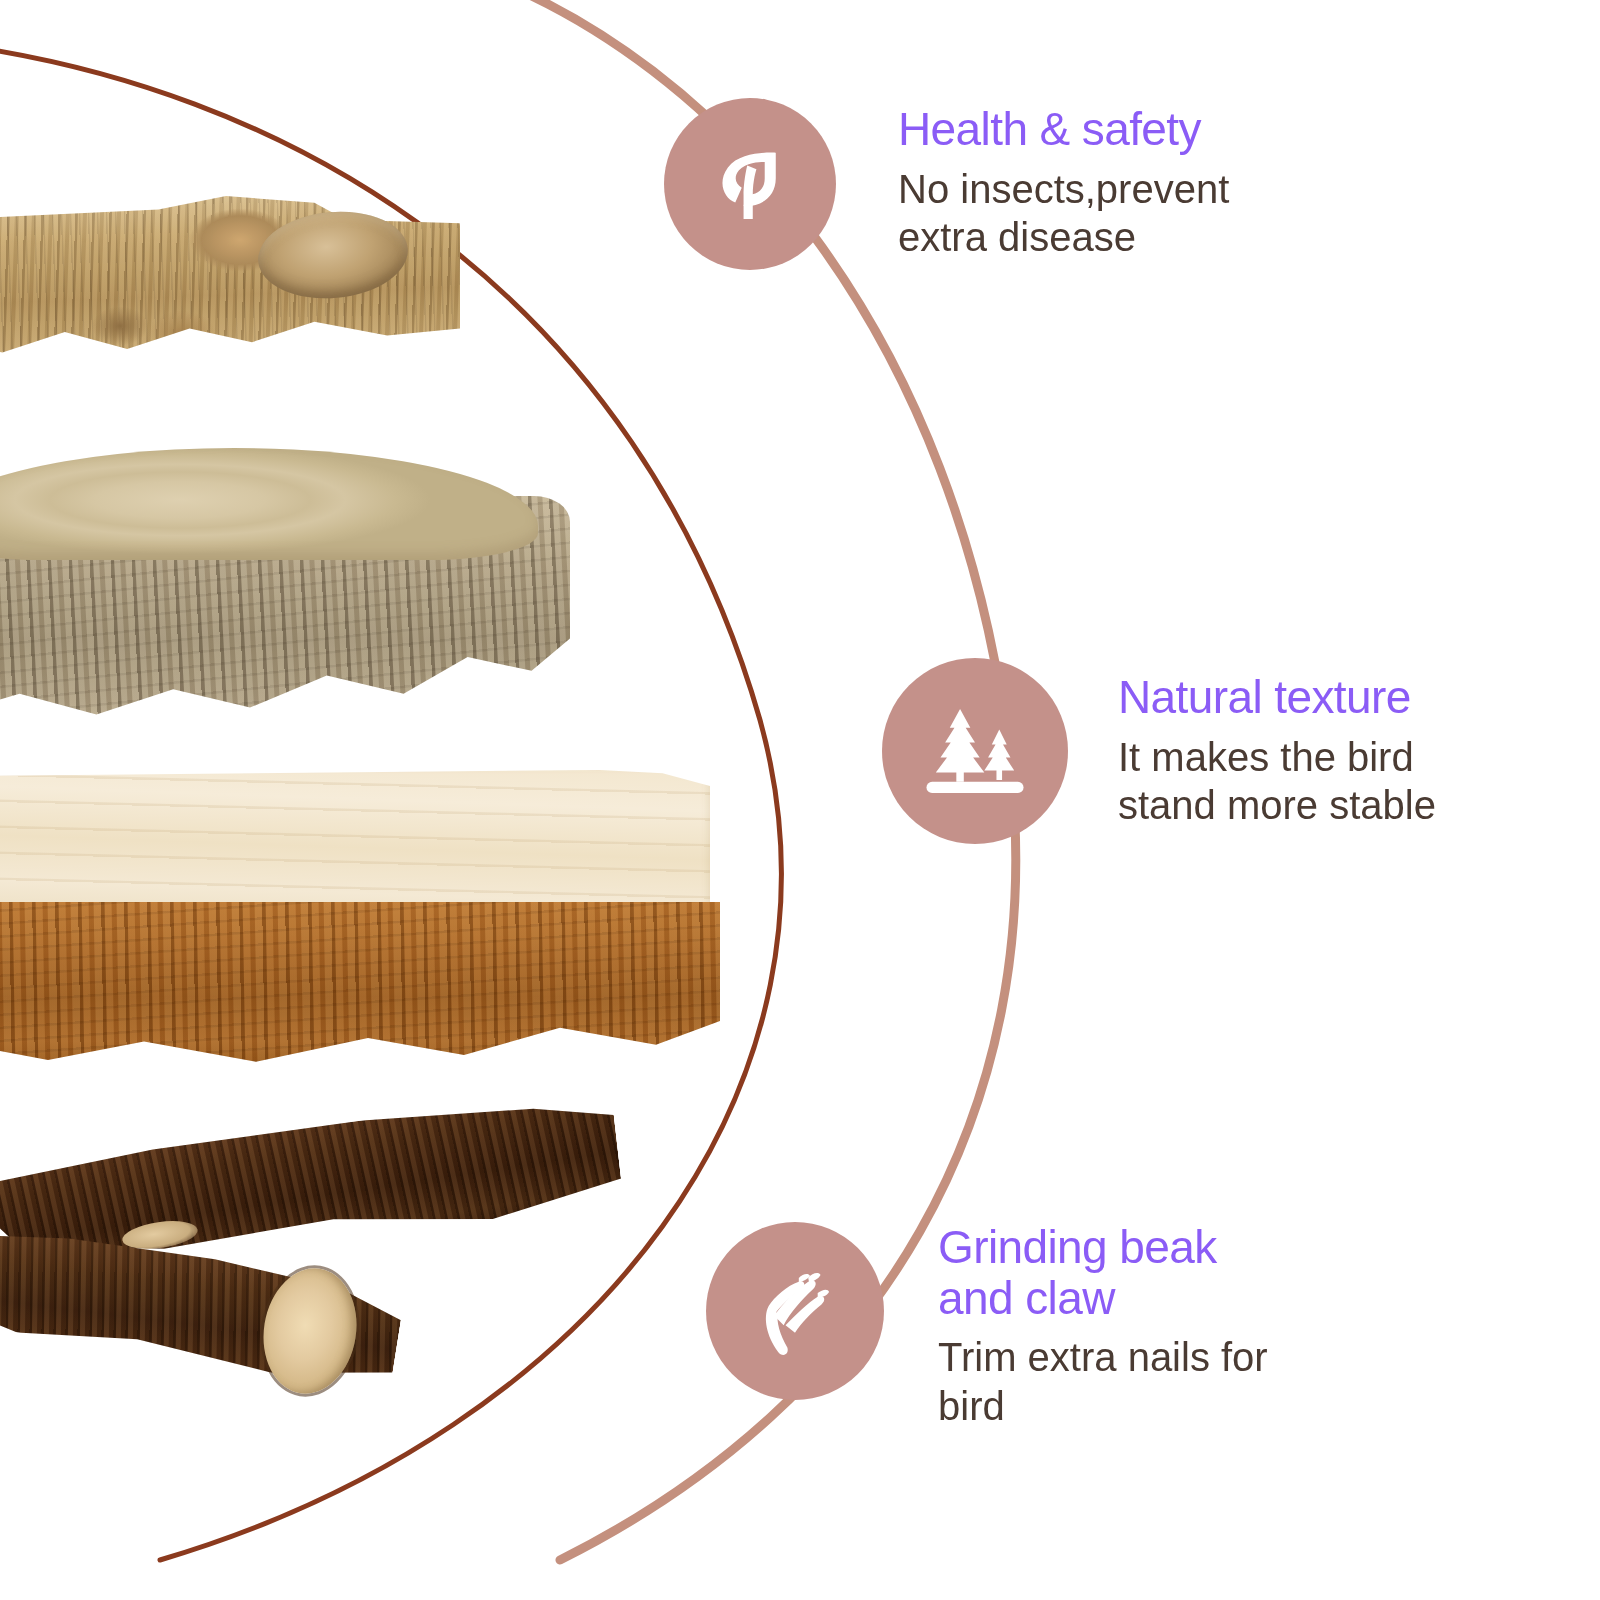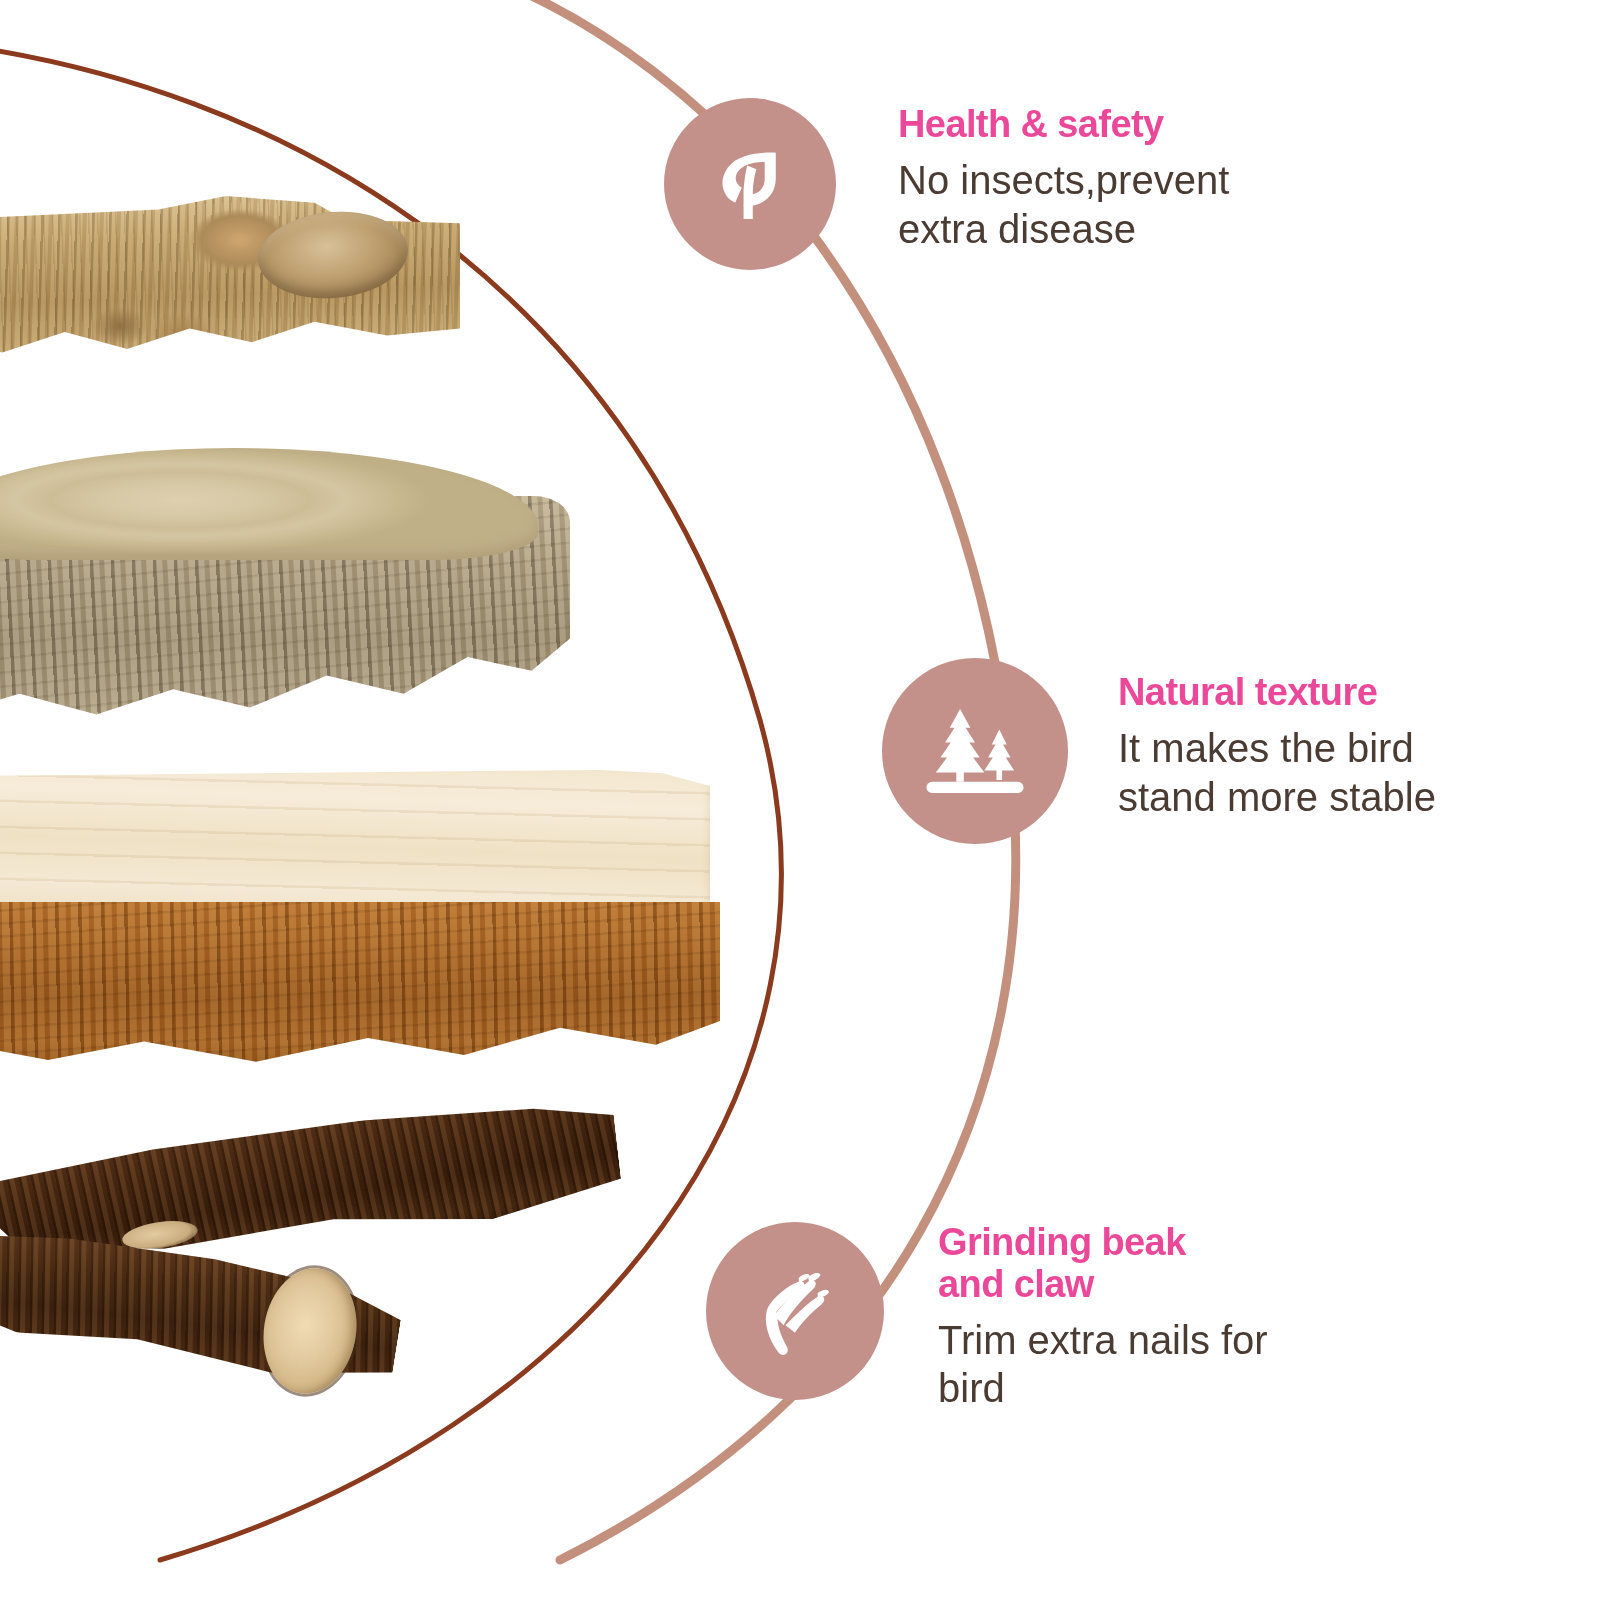--- a/index.html
+++ b/index.html
@@ -146,21 +146,21 @@
 
   
   .feature { position:absolute; display:flex; align-items:flex-start; }
   .badge {
     flex:0 0 auto; border-radius:50%;
     display:flex; align-items:center; justify-content:center;
     position:relative; z-index:3;
   }
   .ftext { position:relative; z-index:3; }
   .ftitle {
-    font-size:38px; font-weight:bold; color:#ec4899;
+    font-size:46px; font-weight:normal; color:#8b5cf6;
     line-height:1.10; letter-spacing:-.6px; white-space:pre-line;
   }
   .fdesc {
     font-size:40px; font-weight:normal; color:#4a3b33;
     line-height:1.22; margin-top:10px; white-space:pre-line;
   }
 
   #feature-health  { left:664px;  top:98px;  }
   #feature-texture { left:882px;  top:658px; }
   #feature-claw    { left:706px;  top:1222px;}

